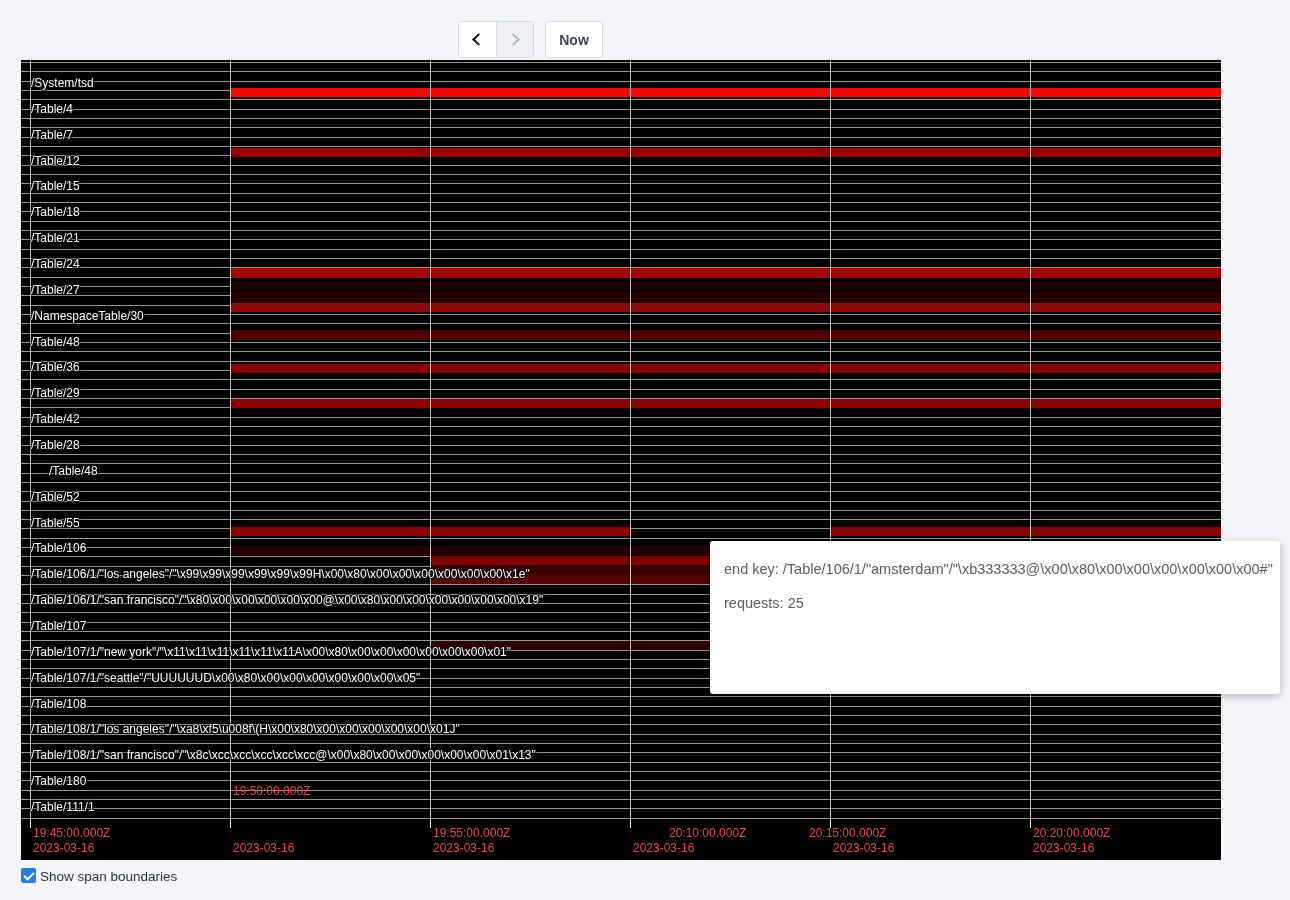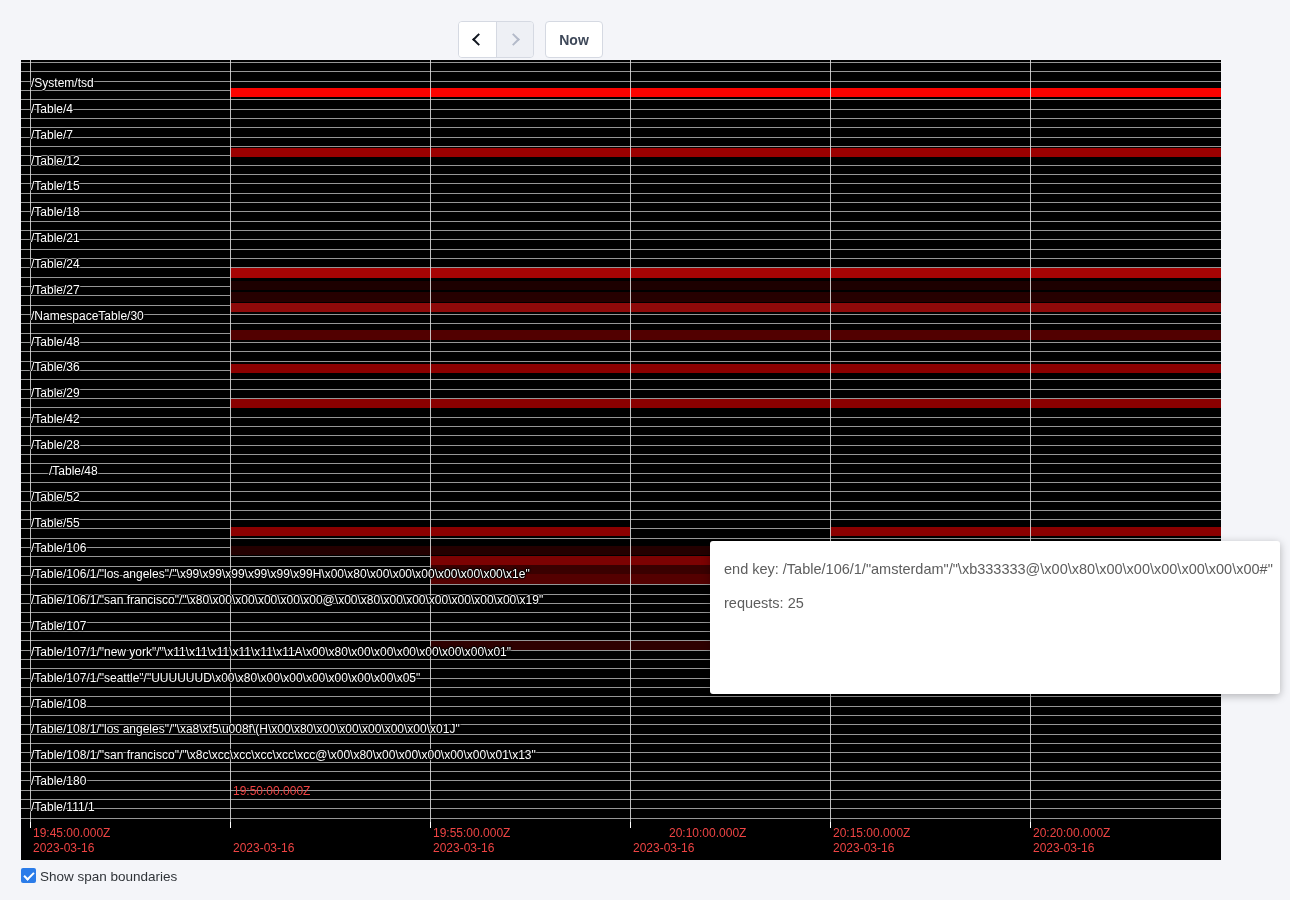--- a/index.html
+++ b/index.html
@@ -179,21 +179,21 @@
       <div style="position: absolute; left: 1009px; top: 0px; width: 1px; height: 762px; background: rgba(222, 222, 222, 0.85);"></div>
       <div style="position: absolute; left: 1009px; top: 762px; width: 1px; height: 6px; background: rgb(255, 255, 255);"></div>
       <div class="axis-label" style="position: absolute; left: 12px; top: 766px;">19:45:00.000Z</div>
       <div class="axis-label" style="position: absolute; left: 12px; top: 781px;">2023-03-16</div>
       <div class="axis-label" style="position: absolute; left: 212px; top: 724px;">19:50:00.000Z</div>
       <div class="axis-label" style="position: absolute; left: 212px; top: 781px;">2023-03-16</div>
       <div class="axis-label" style="position: absolute; left: 412px; top: 766px;">19:55:00.000Z</div>
       <div class="axis-label" style="position: absolute; left: 412px; top: 781px;">2023-03-16</div>
       <div class="axis-label" style="position: absolute; left: 648px; top: 766px;">20:10:00.000Z</div>
       <div class="axis-label" style="position: absolute; left: 612px; top: 781px;">2023-03-16</div>
-      <div class="axis-label" style="position: absolute; left: 812px; top: 766px;">20:15:00.000Z</div>
+      <div class="axis-label" style="position: absolute; left: 788px; top: 766px;">20:15:00.000Z</div>
       <div class="axis-label" style="position: absolute; left: 812px; top: 781px;">2023-03-16</div>
       <div class="axis-label" style="position: absolute; left: 1012px; top: 766px;">20:20:00.000Z</div>
       <div class="axis-label" style="position: absolute; left: 1012px; top: 781px;">2023-03-16</div>
       <div class="row-label" style="position: absolute; left: 10px; top: 16px;">/System/tsd</div>
       <div class="row-label" style="position: absolute; left: 10px; top: 42px;">/Table/4</div>
       <div class="row-label" style="position: absolute; left: 10px; top: 68px;">/Table/7</div>
       <div class="row-label" style="position: absolute; left: 10px; top: 94px;">/Table/12</div>
       <div class="row-label" style="position: absolute; left: 10px; top: 119px;">/Table/15</div>
       <div class="row-label" style="position: absolute; left: 10px; top: 145px;">/Table/18</div>
       <div class="row-label" style="position: absolute; left: 10px; top: 171px;">/Table/21</div>

